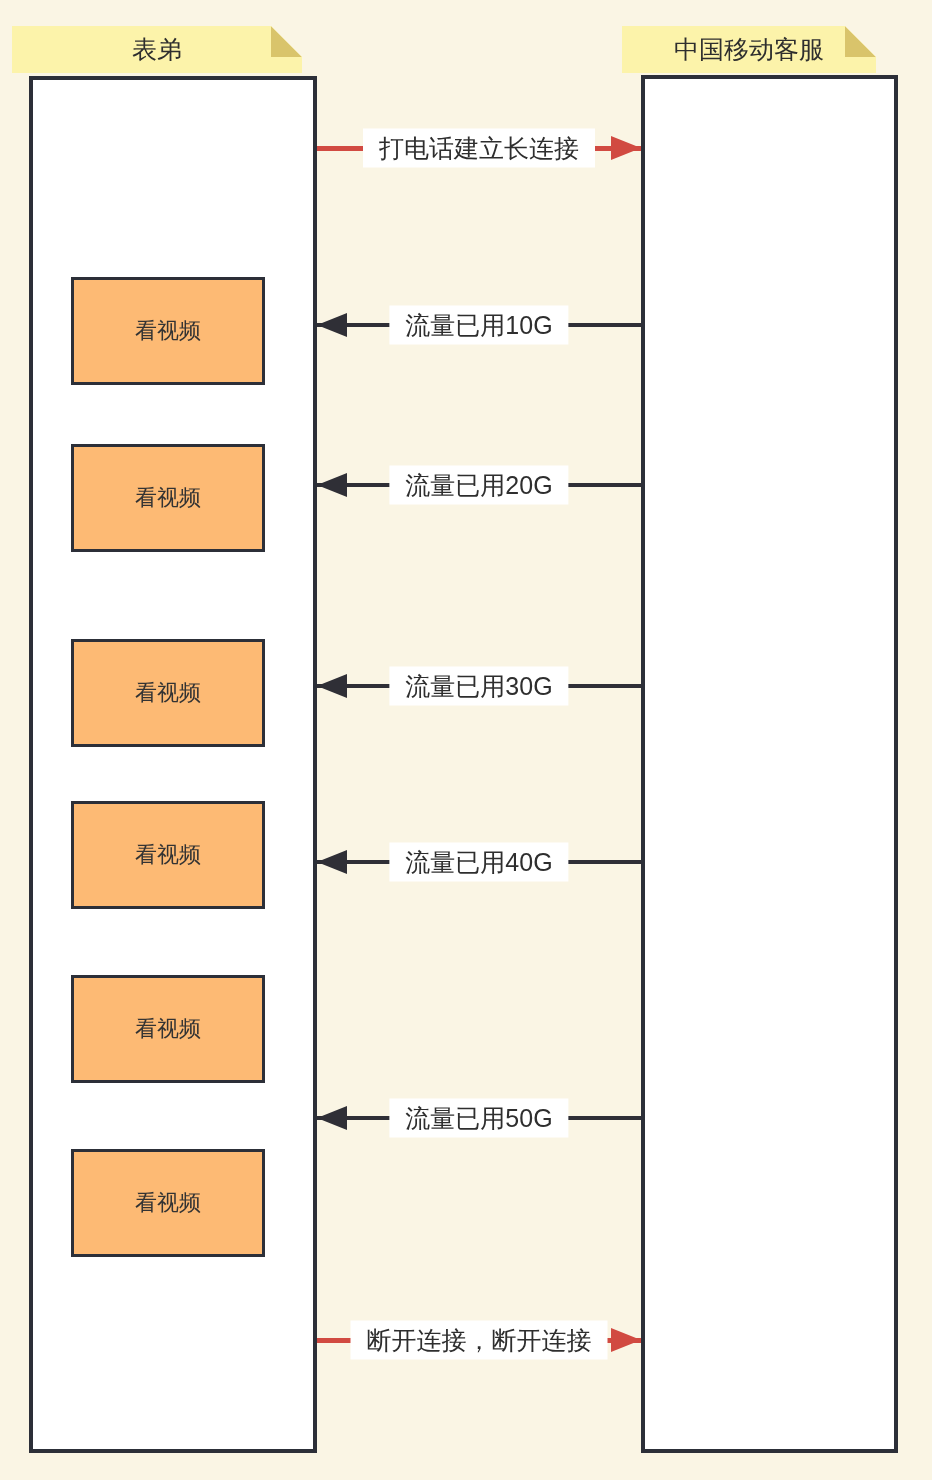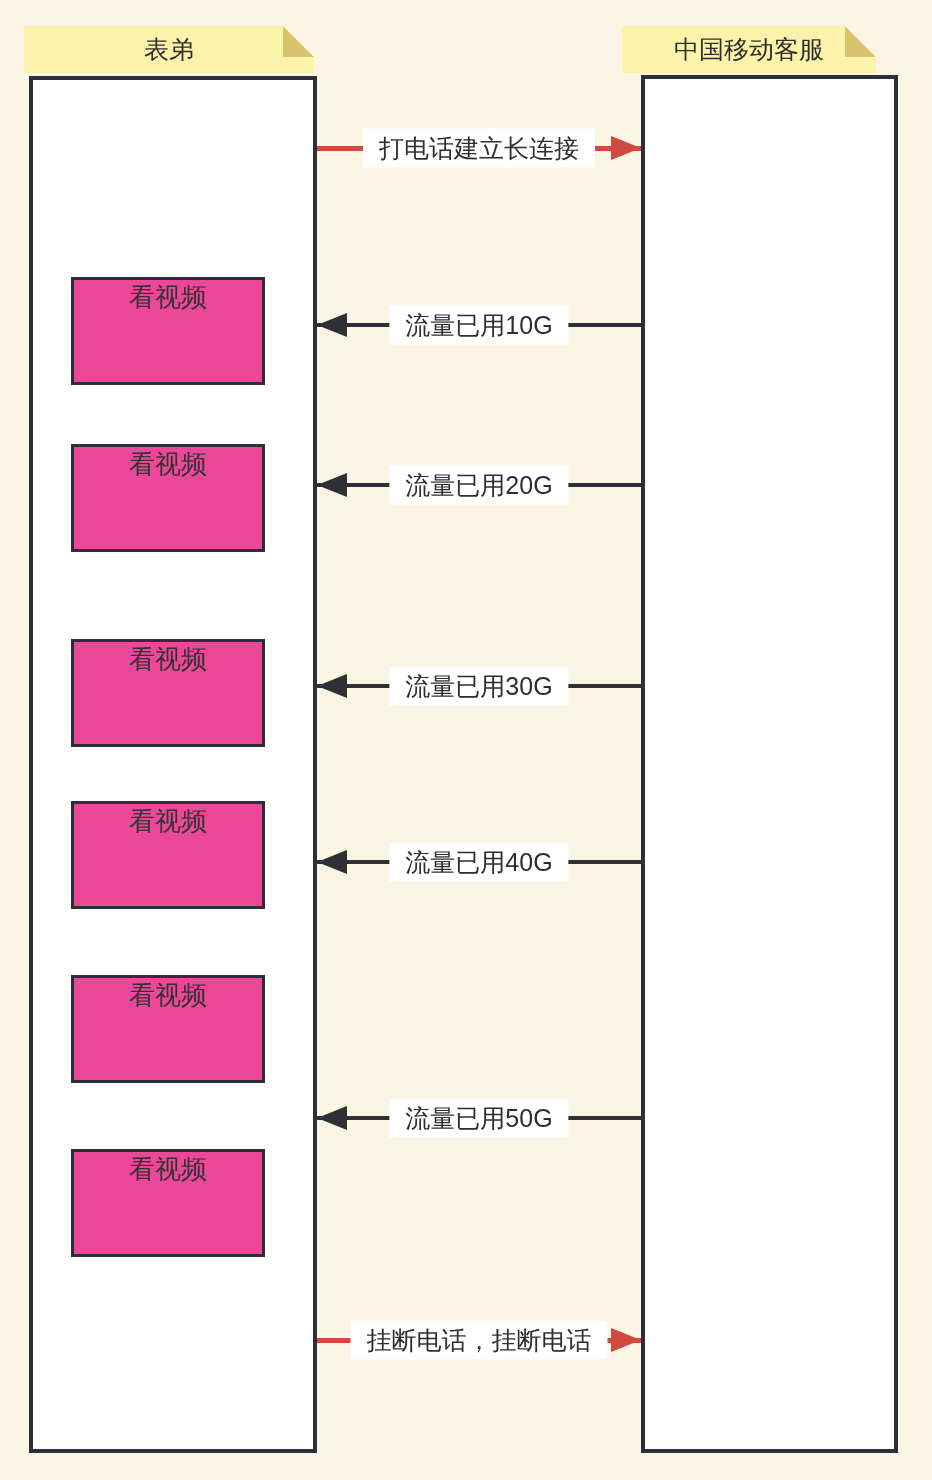--- a/index.html
+++ b/index.html
@@ -22,21 +22,21 @@
     top: 26px;
     height: 47px;
     background: #fcf3aa;
     clip-path: polygon(0 0, calc(100% - 31px) 0, 100% 31px, 100% 100%, 0 100%);
     display: flex;
     align-items: center;
     justify-content: center;
     font-size: 25px;
     color: #2e2e2e;
   }
-  .note-left  { left: 24px;  width: 290px; }
+  .note-left  { left: 12px;  width: 290px; }
   .note-right { left: 622px; width: 254px; text-align: center; }
   .note .fold {
     position: absolute;
     top: 0;
     right: 0;
     width: 31px;
     height: 31px;
     background: #d9c46b;
     clip-path: polygon(0 0, 100% 100%, 0 100%);
   }
@@ -50,27 +50,27 @@
   }
   .lifeline-left  { left: 29px;  top: 76px; width: 288px; height: 1377px; }
   .lifeline-right { left: 641px; top: 75px; width: 257px; height: 1378px; }
 
   
   .activity {
     position: absolute;
     left: 71px;
     width: 194px;
     height: 108px;
-    background: #ec4899;
+    background: #fdba74;
     border: 3px solid #2c2f38;
     box-sizing: border-box;
     display: flex;
-    align-items: flex-start;
+    align-items: center;
     justify-content: center;
-    font-size: 26px;
+    font-size: 22px;
     color: #333333;
   }
   .a1 { top: 277px; }
   .a2 { top: 444px; }
   .a3 { top: 639px; }
   .a4 { top: 801px; }
   .a5 { top: 975px; }
   .a6 { top: 1149px; }
 
   
@@ -196,16 +196,16 @@
 
   <div class="msg m6 black dir-left">
     <span class="line"></span>
     <span class="head"></span>
     <span class="label">流量已用50G</span>
   </div>
 
   <div class="msg m7 red dir-right">
     <span class="line"></span>
     <span class="head"></span>
-    <span class="label">挂断电话，挂断电话</span>
+    <span class="label">断开连接，断开连接</span>
   </div>
 
 </div>
 
 </body></html>

